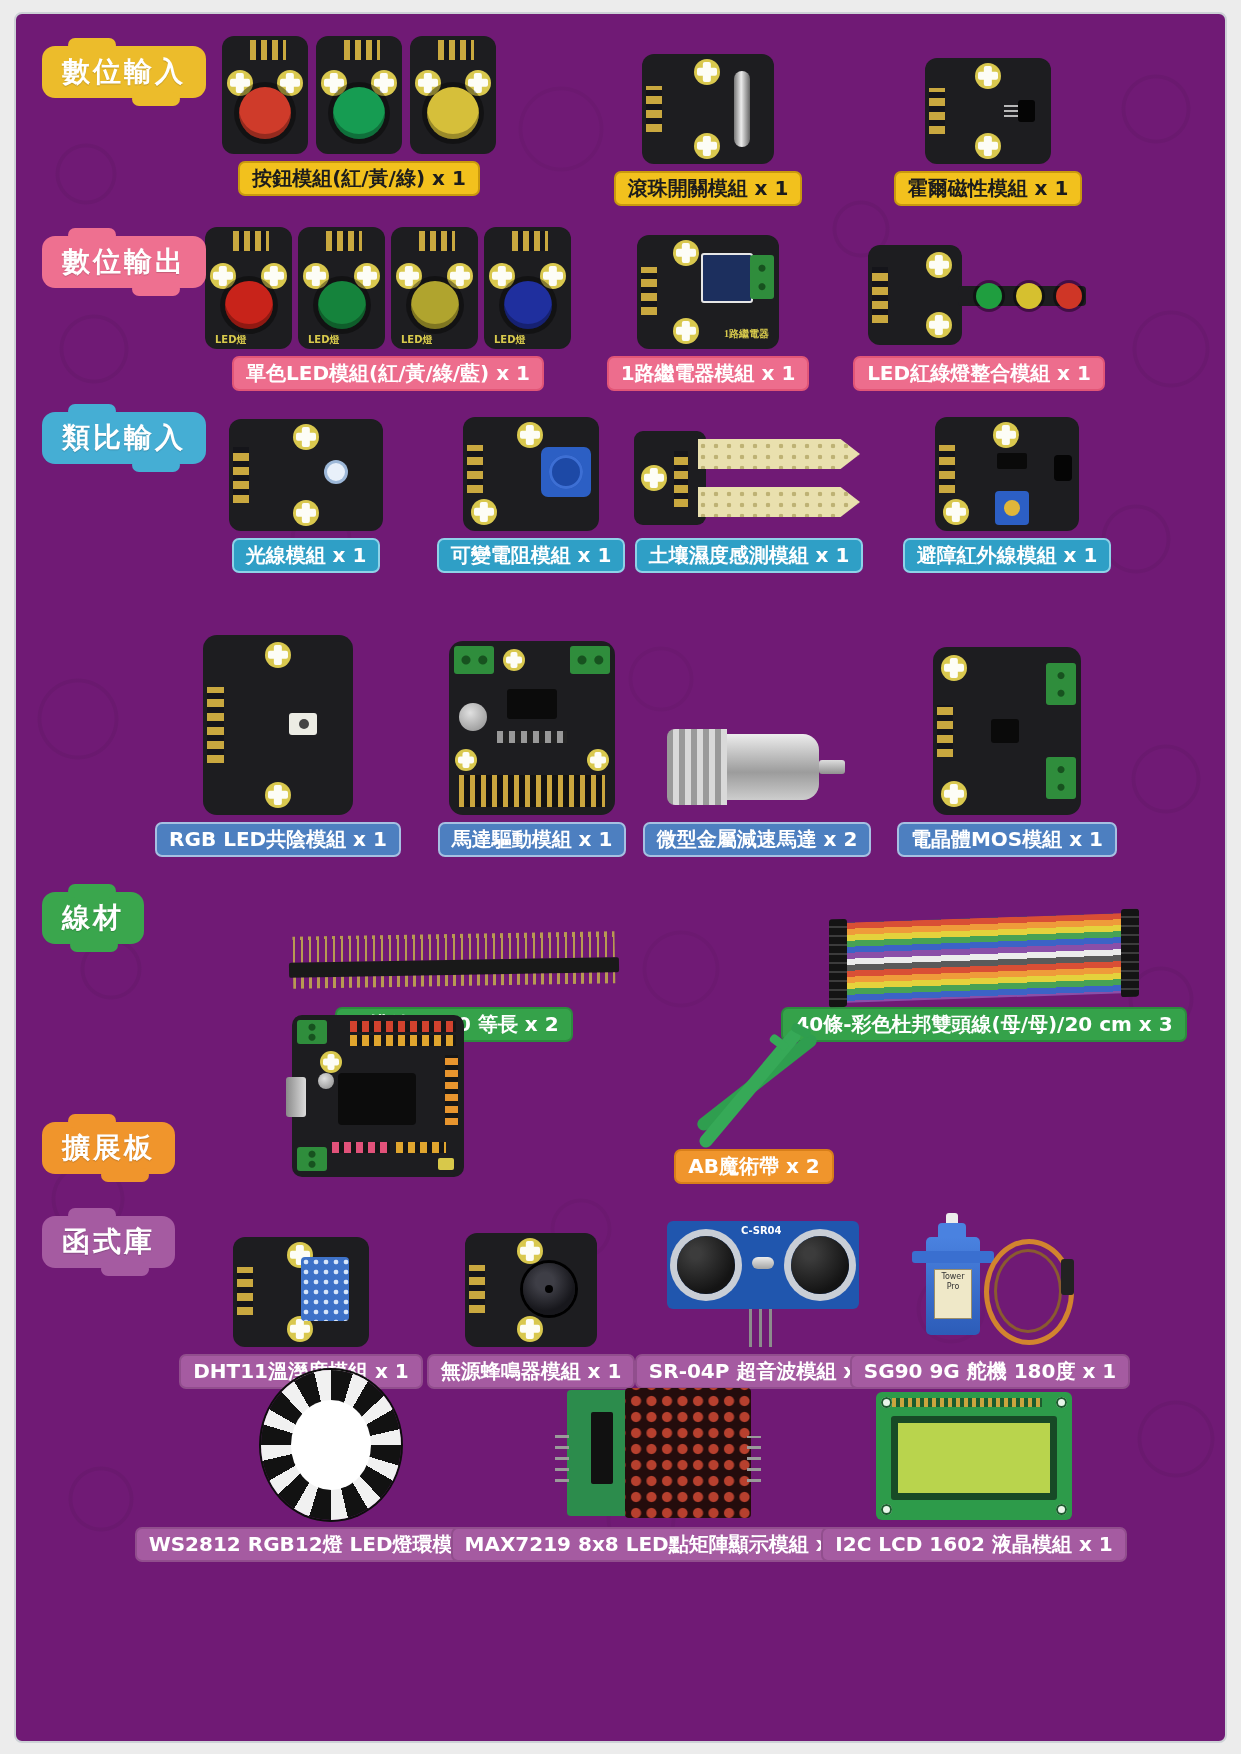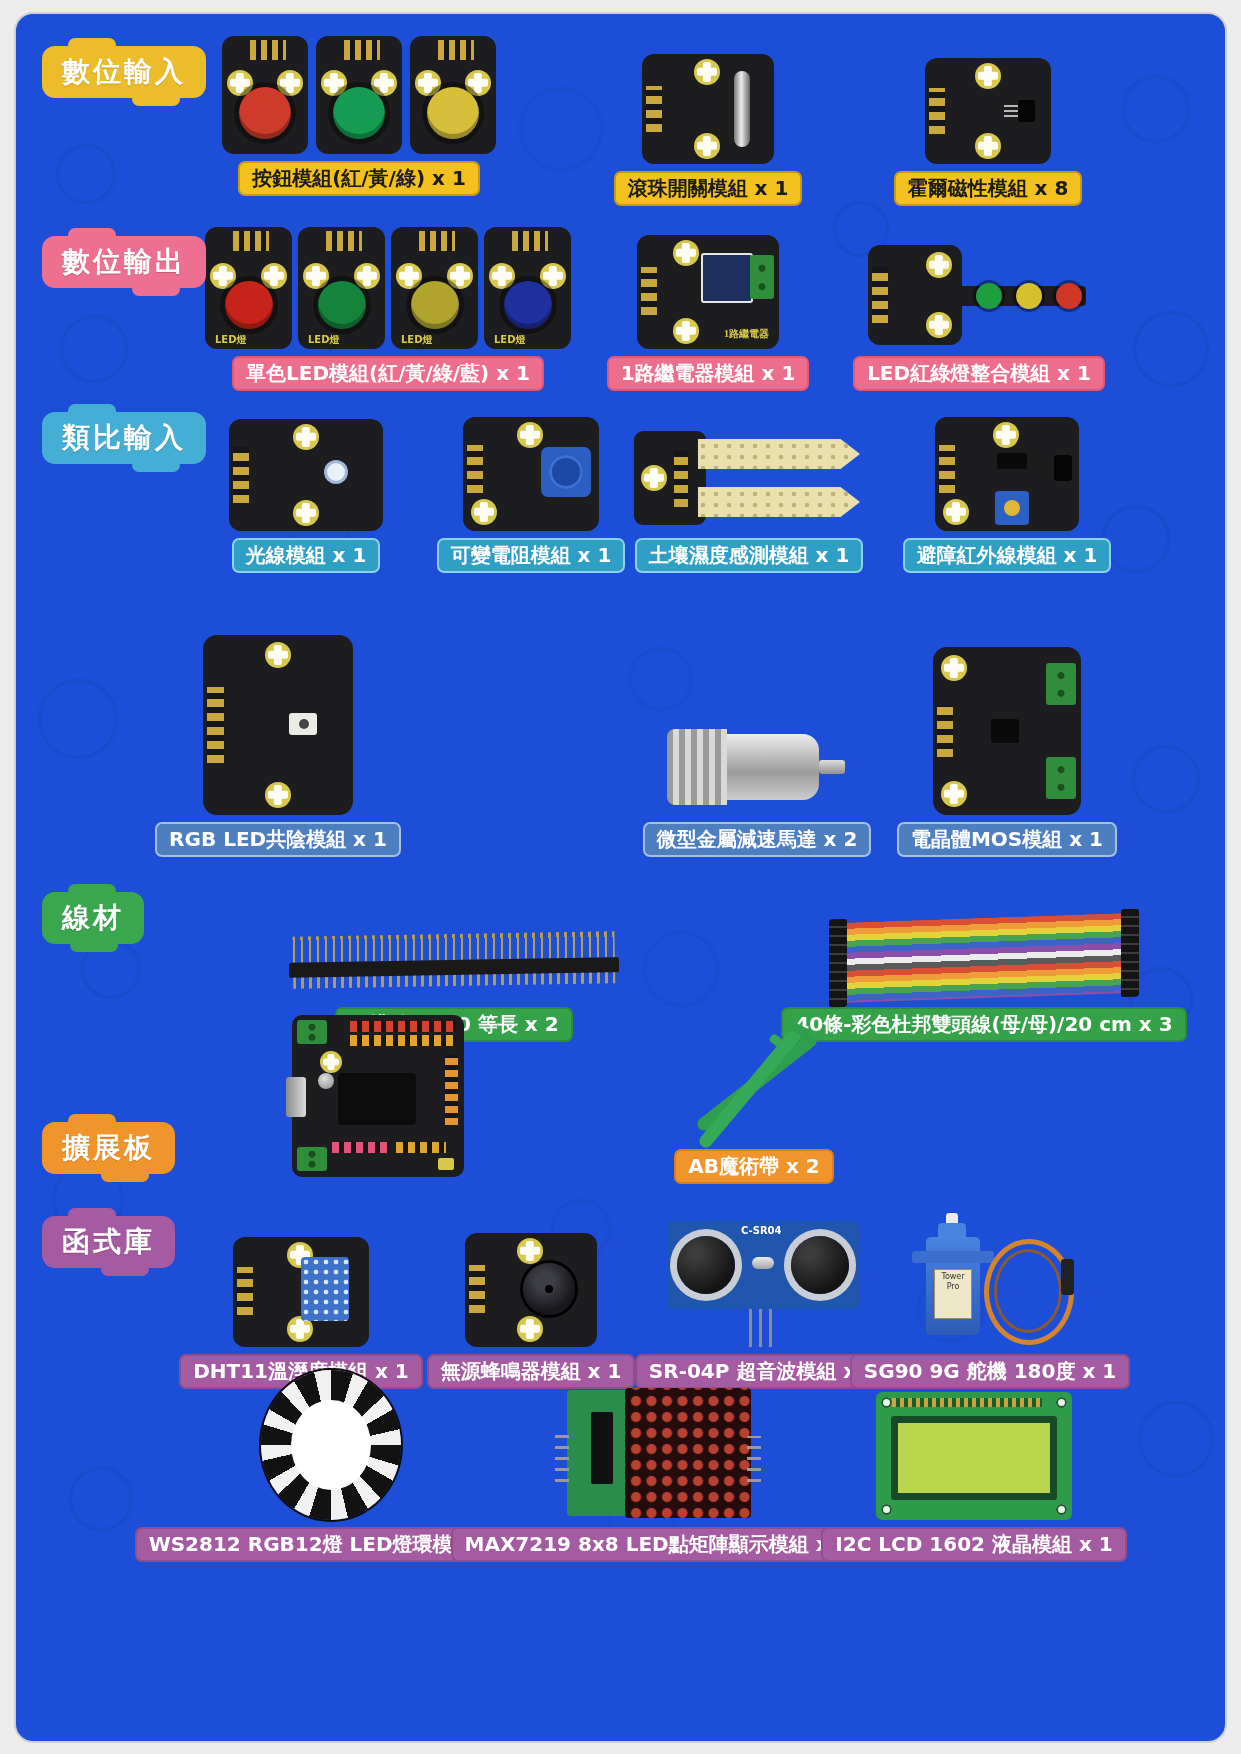--- a/index.html
+++ b/index.html
@@ -3,21 +3,21 @@
 <meta charset="utf-8">
 <style>
   html,body{margin:0;padding:0;}
   body{
     width:1241px;height:1754px;position:relative;
     background:#ececec;
     font-family:"DejaVu Sans","Liberation Sans",sans-serif;
   }
   .panel{
     position:absolute;left:14px;top:12px;width:1209px;height:1727px;
-    background:#1d4ed8;border:2px solid #cdd1d6;border-radius:19px;overflow:hidden;
+    background:#701a75;border:2px solid #cdd1d6;border-radius:8px;overflow:hidden;
   }
   
   .panel::before{
     content:"";position:absolute;inset:0;pointer-events:none;
     background:
       radial-gradient(circle at 70px 160px, transparent 26px, rgba(0,0,0,.05) 27px 30px, transparent 31px),
       radial-gradient(circle at 1140px 95px, transparent 30px, rgba(0,0,0,.05) 31px 34px, transparent 35px),
       radial-gradient(circle at 545px 115px, transparent 38px, rgba(0,0,0,.04) 39px 42px, transparent 43px),
       radial-gradient(circle at 845px 215px, transparent 24px, rgba(0,0,0,.05) 25px 28px, transparent 29px),
       radial-gradient(circle at 78px 335px, transparent 30px, rgba(0,0,0,.05) 31px 34px, transparent 35px),
@@ -133,21 +133,21 @@
   <div class="item" style="left:872px;top:40px;width:200px;height:152px;">
     <div class="img">
       <div class="pcb" style="width:126px;height:106px;">
         <span class="hole" style="left:50px;top:5px;"></span>
         <span class="hole" style="left:50px;bottom:5px;"></span>
         <span class="pads" style="left:4px;top:30px;width:16px;height:46px;"></span>
         <span style="position:absolute;right:16px;top:42px;width:17px;height:22px;background:#050505;border-radius:3px;"></span>
         <span style="position:absolute;right:33px;top:47px;width:14px;height:12px;background:repeating-linear-gradient(0deg,#b9b9b9 0 2px,transparent 2px 5px);"></span>
       </div>
     </div>
-    <div class="lbl lbl-yellow">霍爾磁性模組 x 8</div>
+    <div class="lbl lbl-yellow">霍爾磁性模組 x 1</div>
   </div>
 
   <div class="item" style="left:172px;top:216px;width:400px;height:161px;">
     <div class="img" style="gap:6px;">
       <div class="pcb" style="width:87px;height:122px;">
         <span class="padsh" style="left:28px;top:4px;width:36px;height:20px;"></span>
         <span class="hole" style="left:5px;top:36px;"></span>
         <span class="hole" style="right:5px;top:36px;"></span>
         <span class="cap" style="width:48px;height:48px;bottom:20px;background:#c8231a;"></span>
         <span class="btext" style="bottom:2px;left:10px;font-size:10px;">LED燈</span>
@@ -266,20 +266,36 @@
         <span class="hole" style="left:62px;top:7px;"></span>
         <span class="hole" style="left:62px;bottom:7px;"></span>
         <span class="pads" style="left:4px;top:52px;width:17px;height:76px;"></span>
         <span style="position:absolute;right:36px;top:78px;width:28px;height:22px;background:#ecece4;border-radius:3px;"></span>
         <span style="position:absolute;right:44px;top:84px;width:10px;height:10px;border-radius:50%;background:#444;"></span>
       </div>
     </div>
     <div class="lbl lbl-blue">RGB LED共陰模組 x 1</div>
   </div>
 
+  <div class="item" style="left:418px;top:609px;width:196px;height:234px;">
+    <div class="img">
+      <div class="pcb" style="width:166px;height:174px;border-radius:14px;">
+        <span class="term" style="left:5px;top:5px;width:40px;height:28px;background-image:radial-gradient(circle at 30% 50%, #17521f 4px, transparent 5px),radial-gradient(circle at 72% 50%, #17521f 4px, transparent 5px);"></span>
+        <span class="term" style="right:5px;top:5px;width:40px;height:28px;background-image:radial-gradient(circle at 30% 50%, #17521f 4px, transparent 5px),radial-gradient(circle at 72% 50%, #17521f 4px, transparent 5px);"></span>
+        <span class="hole" style="left:54px;top:8px;width:22px;height:22px;"></span>
+        <span style="position:absolute;left:58px;top:48px;width:50px;height:30px;background:#0b0b0b;border-radius:3px;"></span>
+        <span style="position:absolute;left:10px;top:62px;width:28px;height:28px;border-radius:50%;background:radial-gradient(circle at 40% 35%,#e0e0e0,#8a8a8a);"></span>
+        <span style="position:absolute;left:48px;top:90px;width:70px;height:12px;background:repeating-linear-gradient(90deg,#999 0 6px,#222 6px 12px);"></span>
+        <span style="position:absolute;left:10px;bottom:8px;right:10px;height:32px;background:repeating-linear-gradient(90deg,#caa63e 0 5px,#121212 5px 11px);"></span>
+        <span class="hole" style="left:6px;bottom:44px;width:22px;height:22px;"></span>
+        <span class="hole" style="right:6px;bottom:44px;width:22px;height:22px;"></span>
+      </div>
+    </div>
+    <div class="lbl lbl-blue">馬達驅動模組 x 1</div>
+  </div>
 
   <div class="item" style="left:633px;top:606px;width:216px;height:237px;">
     <div class="img">
       <div style="position:relative;width:180px;height:96px;">
         <span style="position:absolute;left:0;top:10px;width:60px;height:76px;background:repeating-linear-gradient(90deg,#9a9a9a 0 6px,#d9d9d9 6px 12px);border-radius:8px 0 0 8px;"></span>
         <span style="position:absolute;left:60px;top:15px;width:92px;height:66px;background:linear-gradient(180deg,#ececec,#9c9c9c 58%,#cdcdcd);border-radius:0 16px 16px 0;"></span>
         <span style="position:absolute;left:152px;top:41px;width:26px;height:14px;background:linear-gradient(180deg,#ddd,#909090);border-radius:3px;"></span>
       </div>
     </div>
     <div class="lbl lbl-blue">微型金屬減速馬達 x 2</div>

